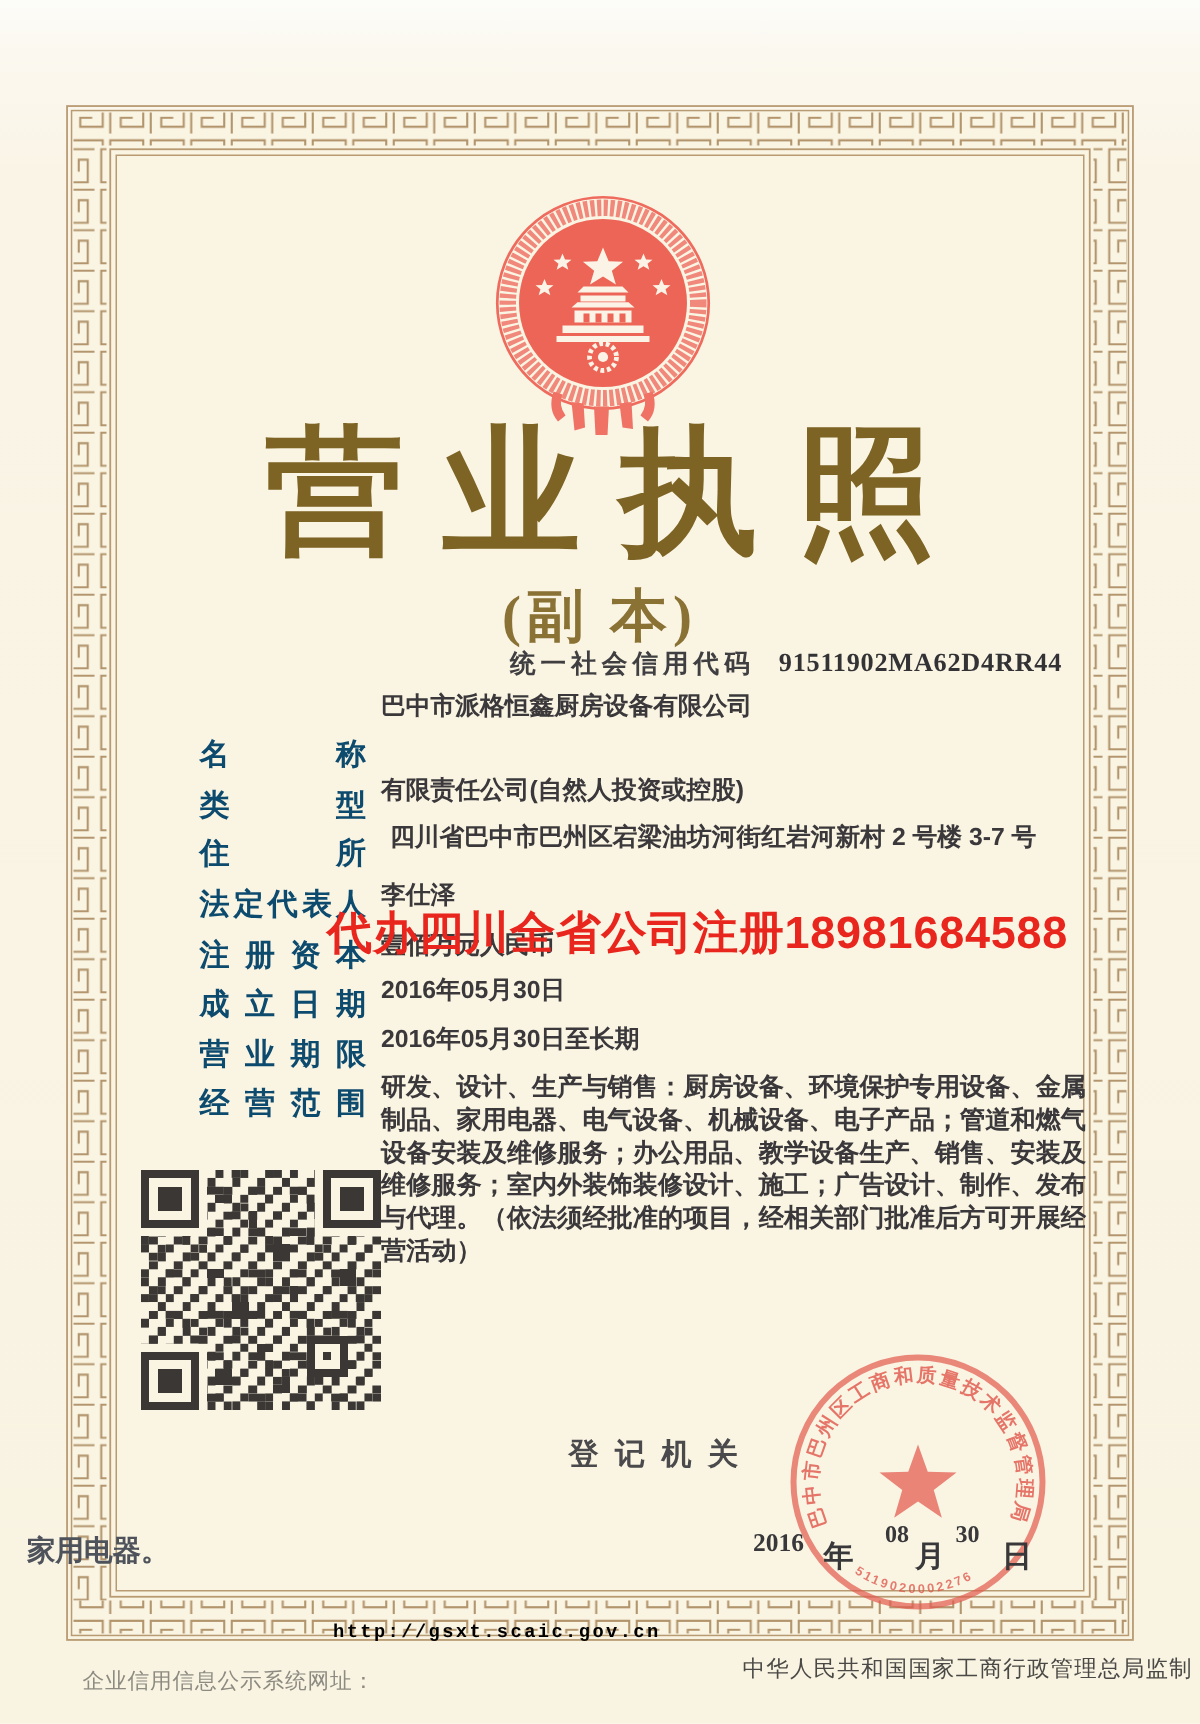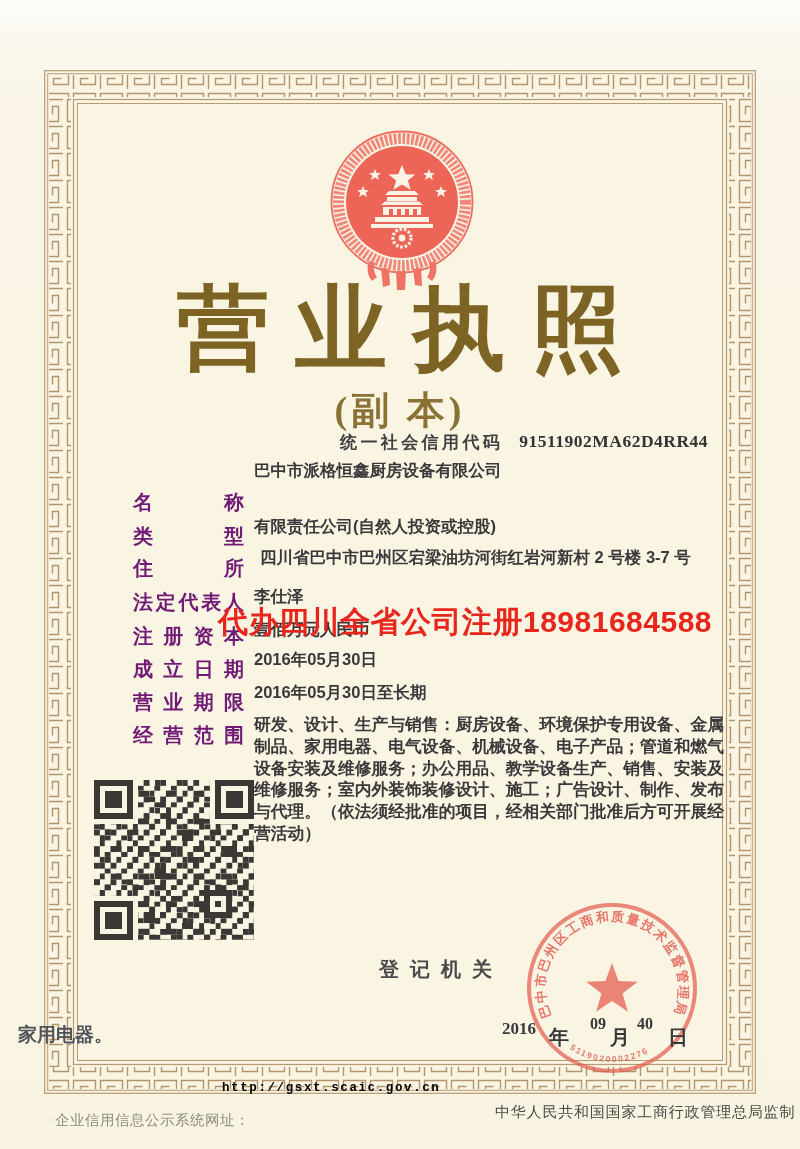--- a/index.html
+++ b/index.html
@@ -23,21 +23,21 @@
     left:0;right:0;top:385px;text-align:center;z-index:10;
     font-size:38px;font-weight:600;color:#8a7134;letter-spacing:4px;
     font-family:"Liberation Serif","DejaVu Serif",serif;
   }
   .credit-line{left:340px;top:431px;z-index:10;display:flex;align-items:flex-start;gap:16px;}
   .cc-label{font-size:17px;font-weight:700;color:#3f3e41;letter-spacing:3.4px;}
   .cc-code{font-size:17.5px;font-weight:600;color:#333336;letter-spacing:0.5px;
     font-family:"Liberation Serif","DejaVu Serif",serif;}
   .flabel{
     left:133px;width:111px;z-index:10;
-    font-size:20px;font-weight:600;color:#701a75;
+    font-size:20px;font-weight:600;color:#0c4a6e;
     text-align:justify;text-align-last:justify;text-justify:inter-character;
   }
   .fvalue{
     left:254px;z-index:10;white-space:nowrap;
     font-size:16.5px;font-weight:600;color:#3a383a;
   }
   .scope{
     left:254px;top:714px;width:470px;z-index:10;
     font-size:16.8px;font-weight:600;color:#3a383a;line-height:21.8px;
     text-align:justify;white-space:normal;
@@ -233,23 +233,23 @@
     <textPath href="#sealArc">巴中市巴州区工商和质量技术监督管理局</textPath>
   </text>
   <text font-size="8.5" fill="#dd5348" opacity="0.85" letter-spacing="1.8" font-family="Liberation Sans, DejaVu Sans, sans-serif" font-weight="600">
     <textPath href="#sealNumArc">5119020002276</textPath>
   </text>
 </svg>
 
 <div>
   <span class="abs date-part date-num" style="left:502px;top:1019px">2016</span>
   <span class="abs date-part date-unit" style="left:549px;top:1024px">年</span>
-  <span class="abs date-part date-num-sm" style="left:590px;top:1015px">09</span>
+  <span class="abs date-part date-num-sm" style="left:590px;top:1015px">08</span>
   <span class="abs date-part date-unit" style="left:610px;top:1024px">月</span>
-  <span class="abs date-part date-num-sm" style="left:637px;top:1015px">40</span>
+  <span class="abs date-part date-num-sm" style="left:637px;top:1015px">30</span>
   <span class="abs date-part date-unit" style="left:668px;top:1024px">日</span>
 </div>
 
 <div class="abs notice">
   <div>家用电器。</div>
 </div>
 
 <div class="abs url">http://gsxt.scaic.gov.cn</div>
 <div class="abs site-label">企业信用信息公示系统网址：</div>
 <div class="abs issuer">中华人民共和国国家工商行政管理总局监制</div>

